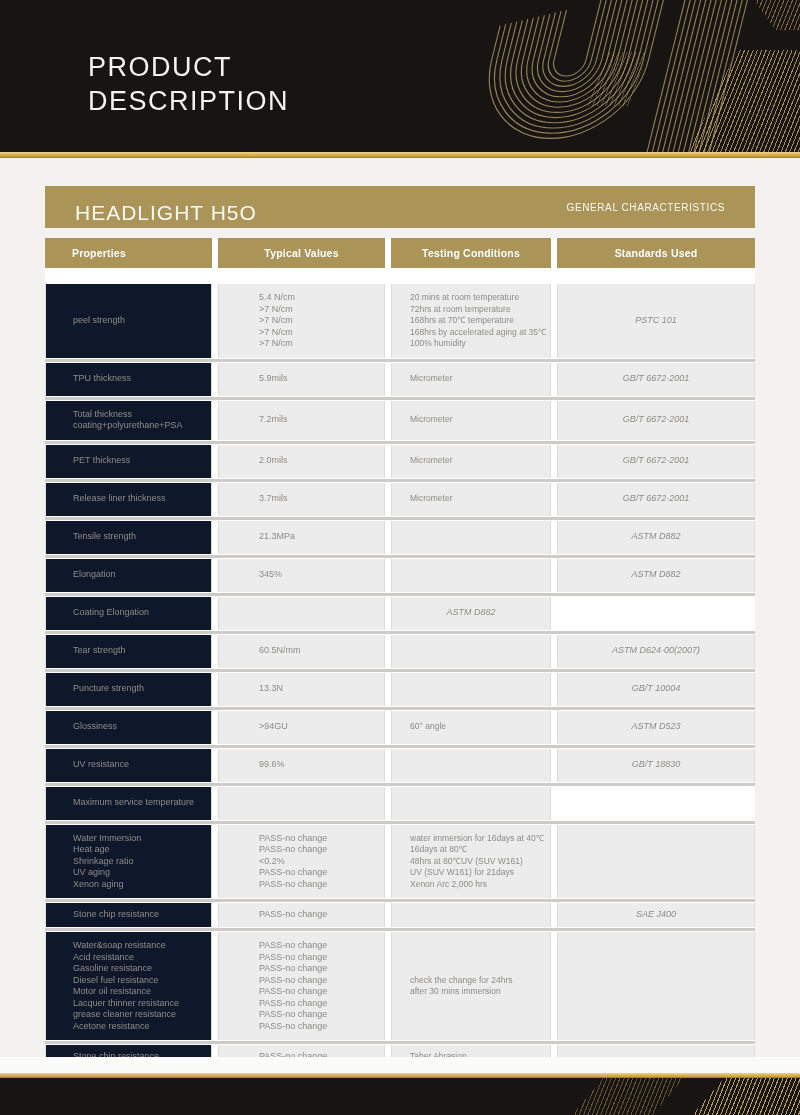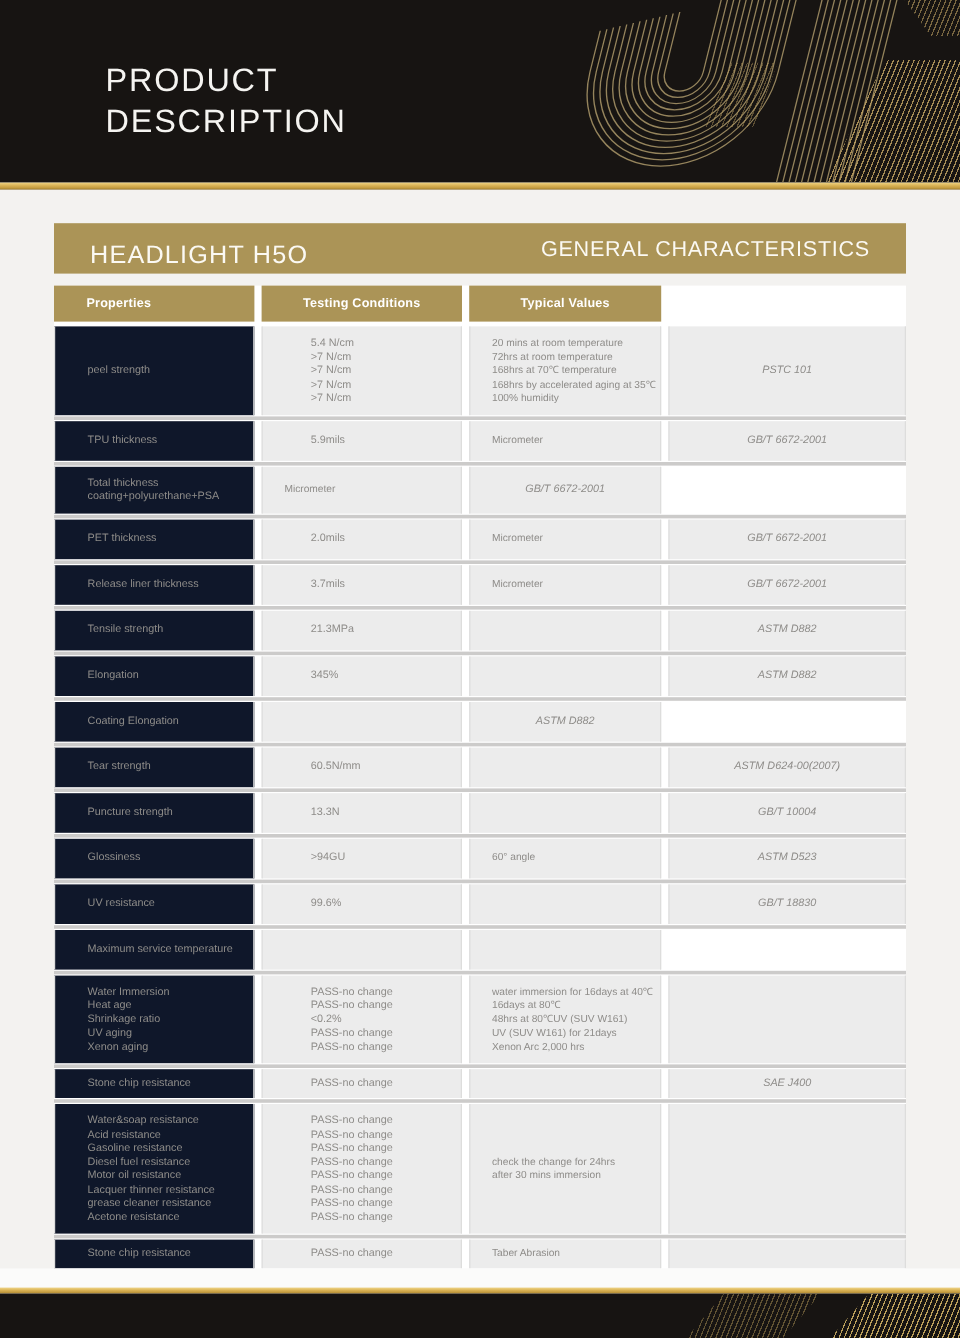--- a/index.html
+++ b/index.html
@@ -16,27 +16,27 @@
   .h-hatch-top   { right:0; top:0; width:64px; height:30px; opacity:.7; clip-path:polygon(28% 0,100% 0,100% 100%,62% 100%); }
 
   .stripe { width:100%; background:linear-gradient(180deg,#f0d587 0%,#d9b254 45%,#c29a3e 80%,#8f7029 100%); }
   .stripe-top { height:6px; }
   .spacer-a { height:28px; }
 
   
   main { margin:0 45px; }
   .banner { height:42px; background:#ab9457; display:flex; align-items:center; justify-content:space-between; padding:0 30px; box-sizing:border-box; }
   .banner .prod { color:#fbf9f3; font-size:21px; letter-spacing:1px; font-weight:400;margin-top:12px; }
-  .banner .sect { color:#fbf9f3; font-size:18px; letter-spacing:.6px; font-weight:500;margin-left:32px; }
+  .banner .sect { color:#fbf9f3; font-size:10px; letter-spacing:.6px; font-weight:500;margin-left:32px; }
   .spacer-b { height:10px; }
 
   
   .tbl { background:#ffffff; padding-bottom:0; }
   .thead, .row { display:grid; grid-template-columns:167px 167px 160px 198px; column-gap:6px; }
-  .thead { margin-bottom:4px; }
+  .thead { margin-bottom:16px; }
   .thead .cell { background:#ab9457; color:#ffffff; font-size:10.5px; font-weight:700; letter-spacing:.2px; height:30px; display:flex; align-items:center; justify-content:center; }
   .thead .c-prop { justify-content:flex-start; padding-left:27px; }
 
   .row .cell { background:#ececec; border-left:1px solid #dddddc; border-right:1px solid #dddddc;
                display:flex; flex-direction:column; justify-content:center; min-height:33px;
                padding:8px 0; box-sizing:border-box; color:#8e8c89; font-size:9px; line-height:11.5px; }
   .row .c-prop { background:#0f172a; padding-left:27px; }
   .row .c-typ  { padding-left:40px; }
   .row .c-test { padding-left:18px; font-size:8.5px; }
   .row .c-std  { align-items:center;font-style:italic; }
@@ -103,22 +103,23 @@
   <main>
     <div class="banner">
       <span class="prod">HEADLIGHT H5O</span>
       <span class="sect">GENERAL CHARACTERISTICS</span>
     </div>
     <div class="spacer-b"></div>
 
     <div class="tbl">
       <div class="thead">
         <div class="cell c-prop">Properties</div>
+        <div class="cell c-typ2">Typical Values</div>
         <div class="cell c-test2">Testing Conditions</div>
-        <div class="cell c-typ2">Typical Values</div>
+        <div class="cell c-std2">Standards Used</div>
       </div>
       <div id="tbody">
           <div class="row">
             <div class="cell c-prop">
               <div class="ln">peel strength</div>
             </div>
             <div class="cell c-typ">
               <div class="ln">5.4 N/cm</div>
               <div class="ln">&gt;7 N/cm</div>
               <div class="ln">&gt;7 N/cm</div>
@@ -149,20 +150,23 @@
             </div>
             <div class="cell c-std">
               <div class="ln">GB/T 6672-2001</div>
             </div>
           </div>
           <div class="divider"></div>
           <div class="row">
             <div class="cell c-prop">
               <div class="ln">Total thickness</div>
               <div class="ln">coating+polyurethane+PSA</div>
+            </div>
+            <div class="cell c-typ">
+              <div class="ln">7.2mils</div>
             </div>
             <div class="cell c-test">
               <div class="ln">Micrometer</div>
             </div>
             <div class="cell c-std">
               <div class="ln">GB/T 6672-2001</div>
             </div>
           </div>
           <div class="divider"></div>
           <div class="row">

